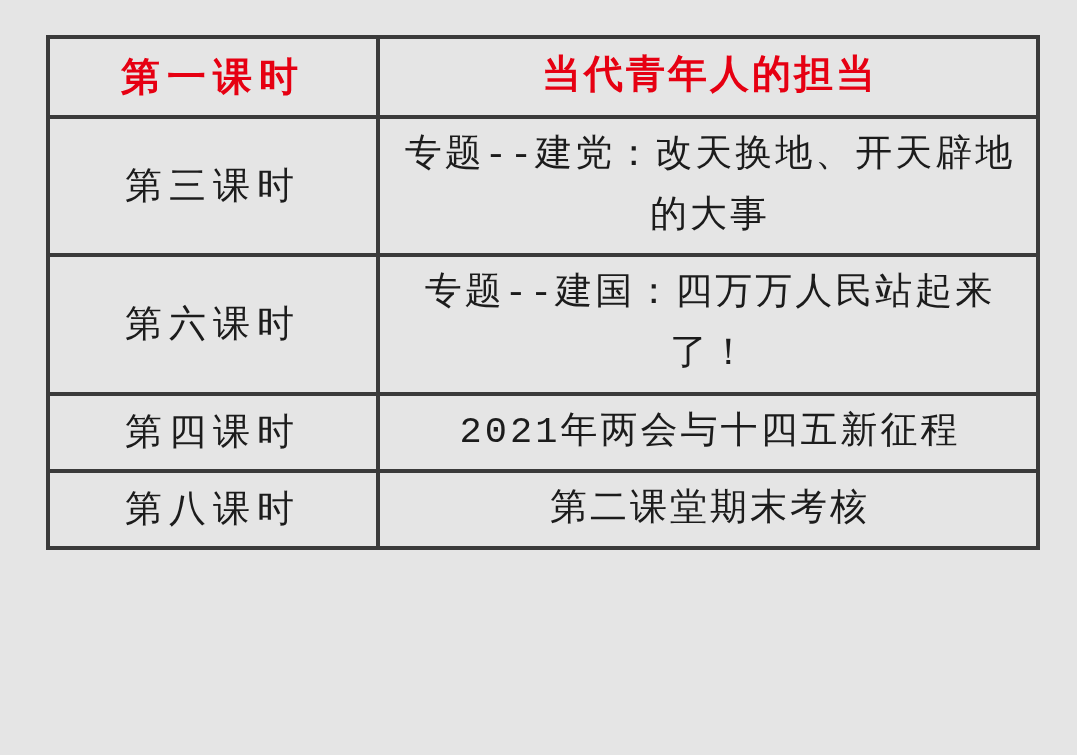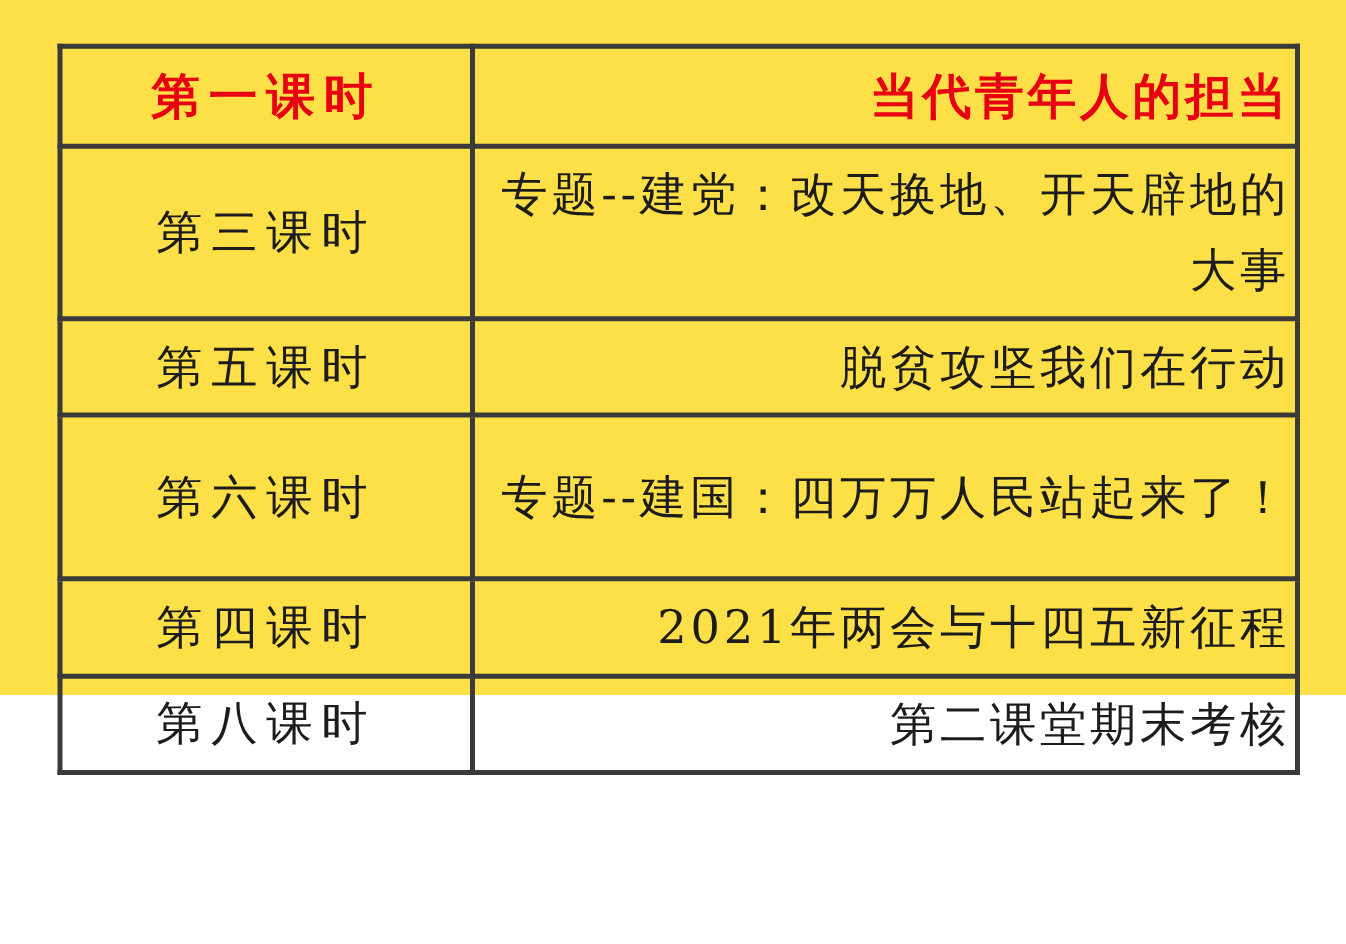--- a/index.html
+++ b/index.html
@@ -7,22 +7,22 @@
     padding: 0;
     background: #ffffff;
     width: 1077px;
     height: 755px;
     overflow: hidden;
     font-family: "DejaVu Serif", "Liberation Serif", serif;
   }
   .page {
     position: relative;
     width: 1077px;
-    height: 556px;
-    background: #fde047;
+    height: 755px;
+    background: #e5e5e5;
   }
   table.schedule {
     position: absolute;
     left: 46px;
     top: 35px;
     width: 990px;
     border-collapse: collapse;
     table-layout: fixed;
   }
   table.schedule td {
@@ -33,24 +33,25 @@
     overflow: hidden;
   }
   col.period-col { width: 330px; }
   col.title-col  { width: 660px; }
 
   td.period-cell {
     text-align: center;
     letter-spacing: 7px;
   }
   td.title-cell {
-    text-align: right;
+    text-align: center;
     padding: 6px 4px 6px 8px;
     letter-spacing: 3px;
     line-height: 1.65;
+    font-family: Liberation Mono, monospace;
   }
   tr.header-row td {
     color: #e60012;
     font-weight: bold;
     font-size: 39px;
   }
   tr.row-single { height: 64px; }
   tr.row-double { height: 131px; }
   tr.header-row { height: 60px; }
 </style>
@@ -65,24 +66,20 @@
     </colgroup>
     <tbody>
       <tr class="header-row">
         <td class="period-cell">第一课时</td>
         <td class="title-cell">当代青年人的担当</td>
       </tr>
       <tr class="row-double">
         <td class="period-cell">第三课时</td>
         <td class="title-cell">专题--建党：改天换地、开天辟地的大事</td>
       </tr>
-      <tr class="row-single">
-        <td class="period-cell">第五课时</td>
-        <td class="title-cell">脱贫攻坚我们在行动</td>
-      </tr>
       <tr class="row-double">
         <td class="period-cell">第六课时</td>
         <td class="title-cell">专题--建国：四万万人民站起来了！</td>
       </tr>
       <tr class="row-single">
         <td class="period-cell">第四课时</td>
         <td class="title-cell">2021年两会与十四五新征程</td>
       </tr>
       <tr class="row-single">
         <td class="period-cell">第八课时</td>

